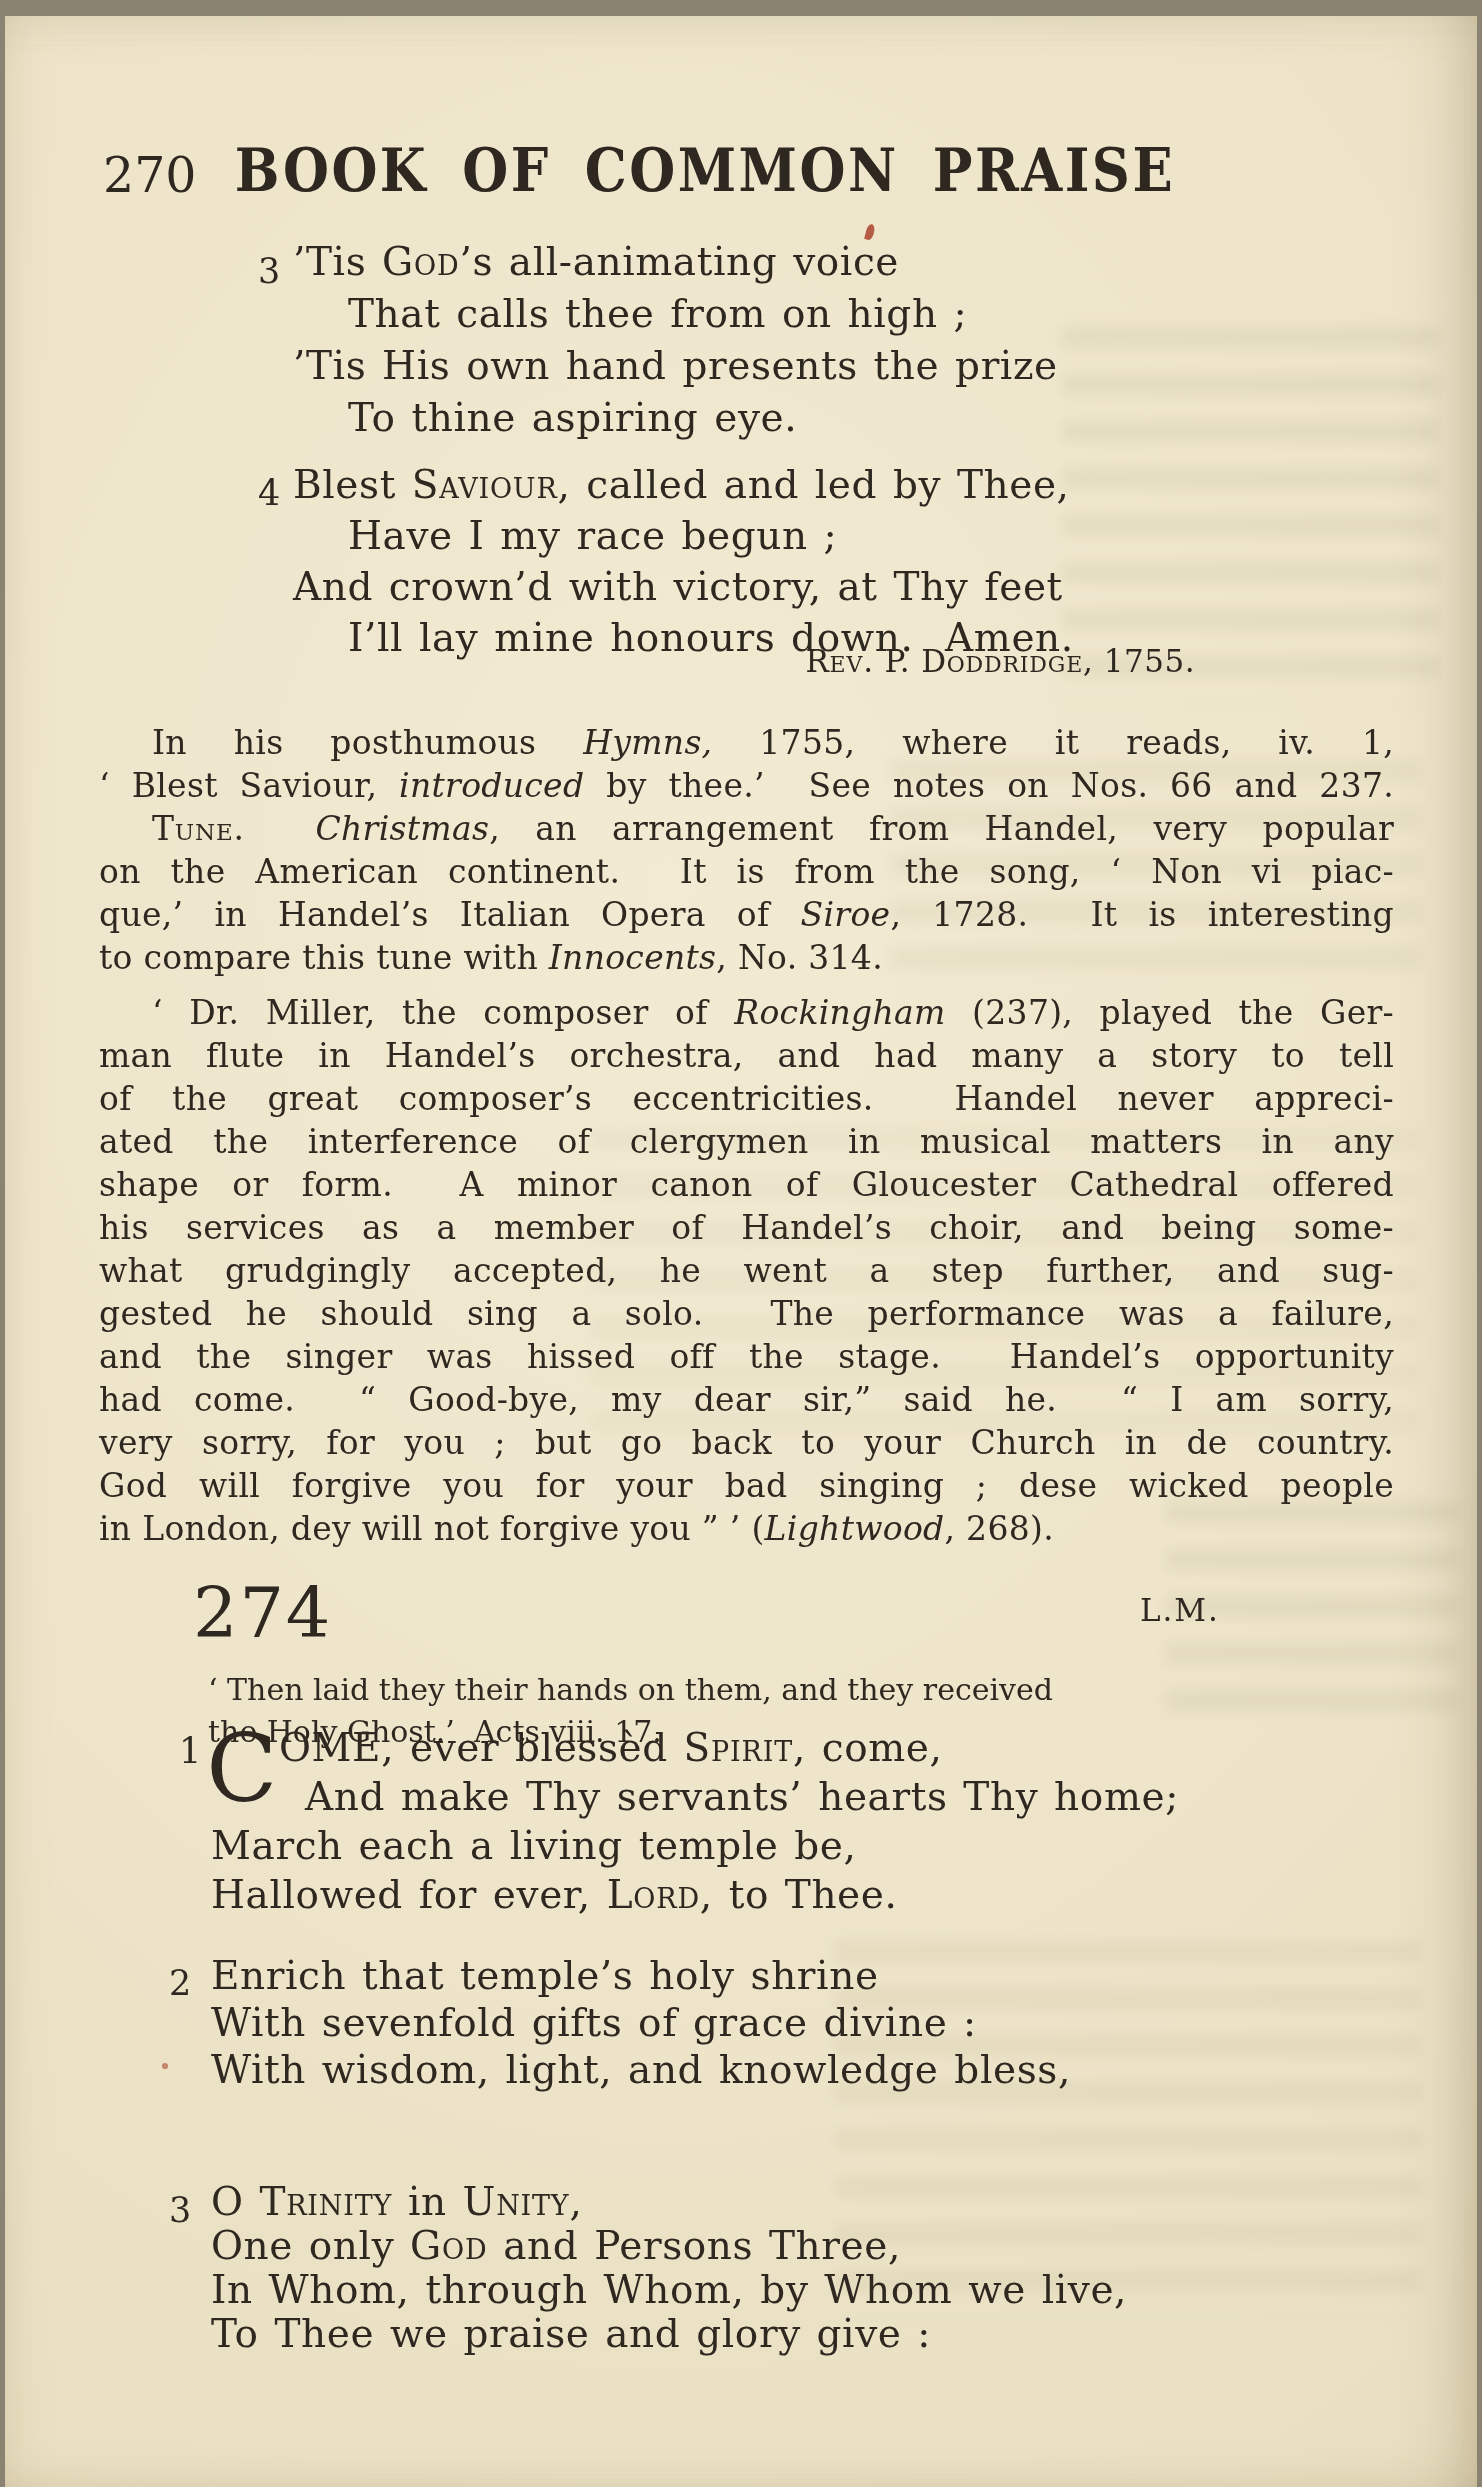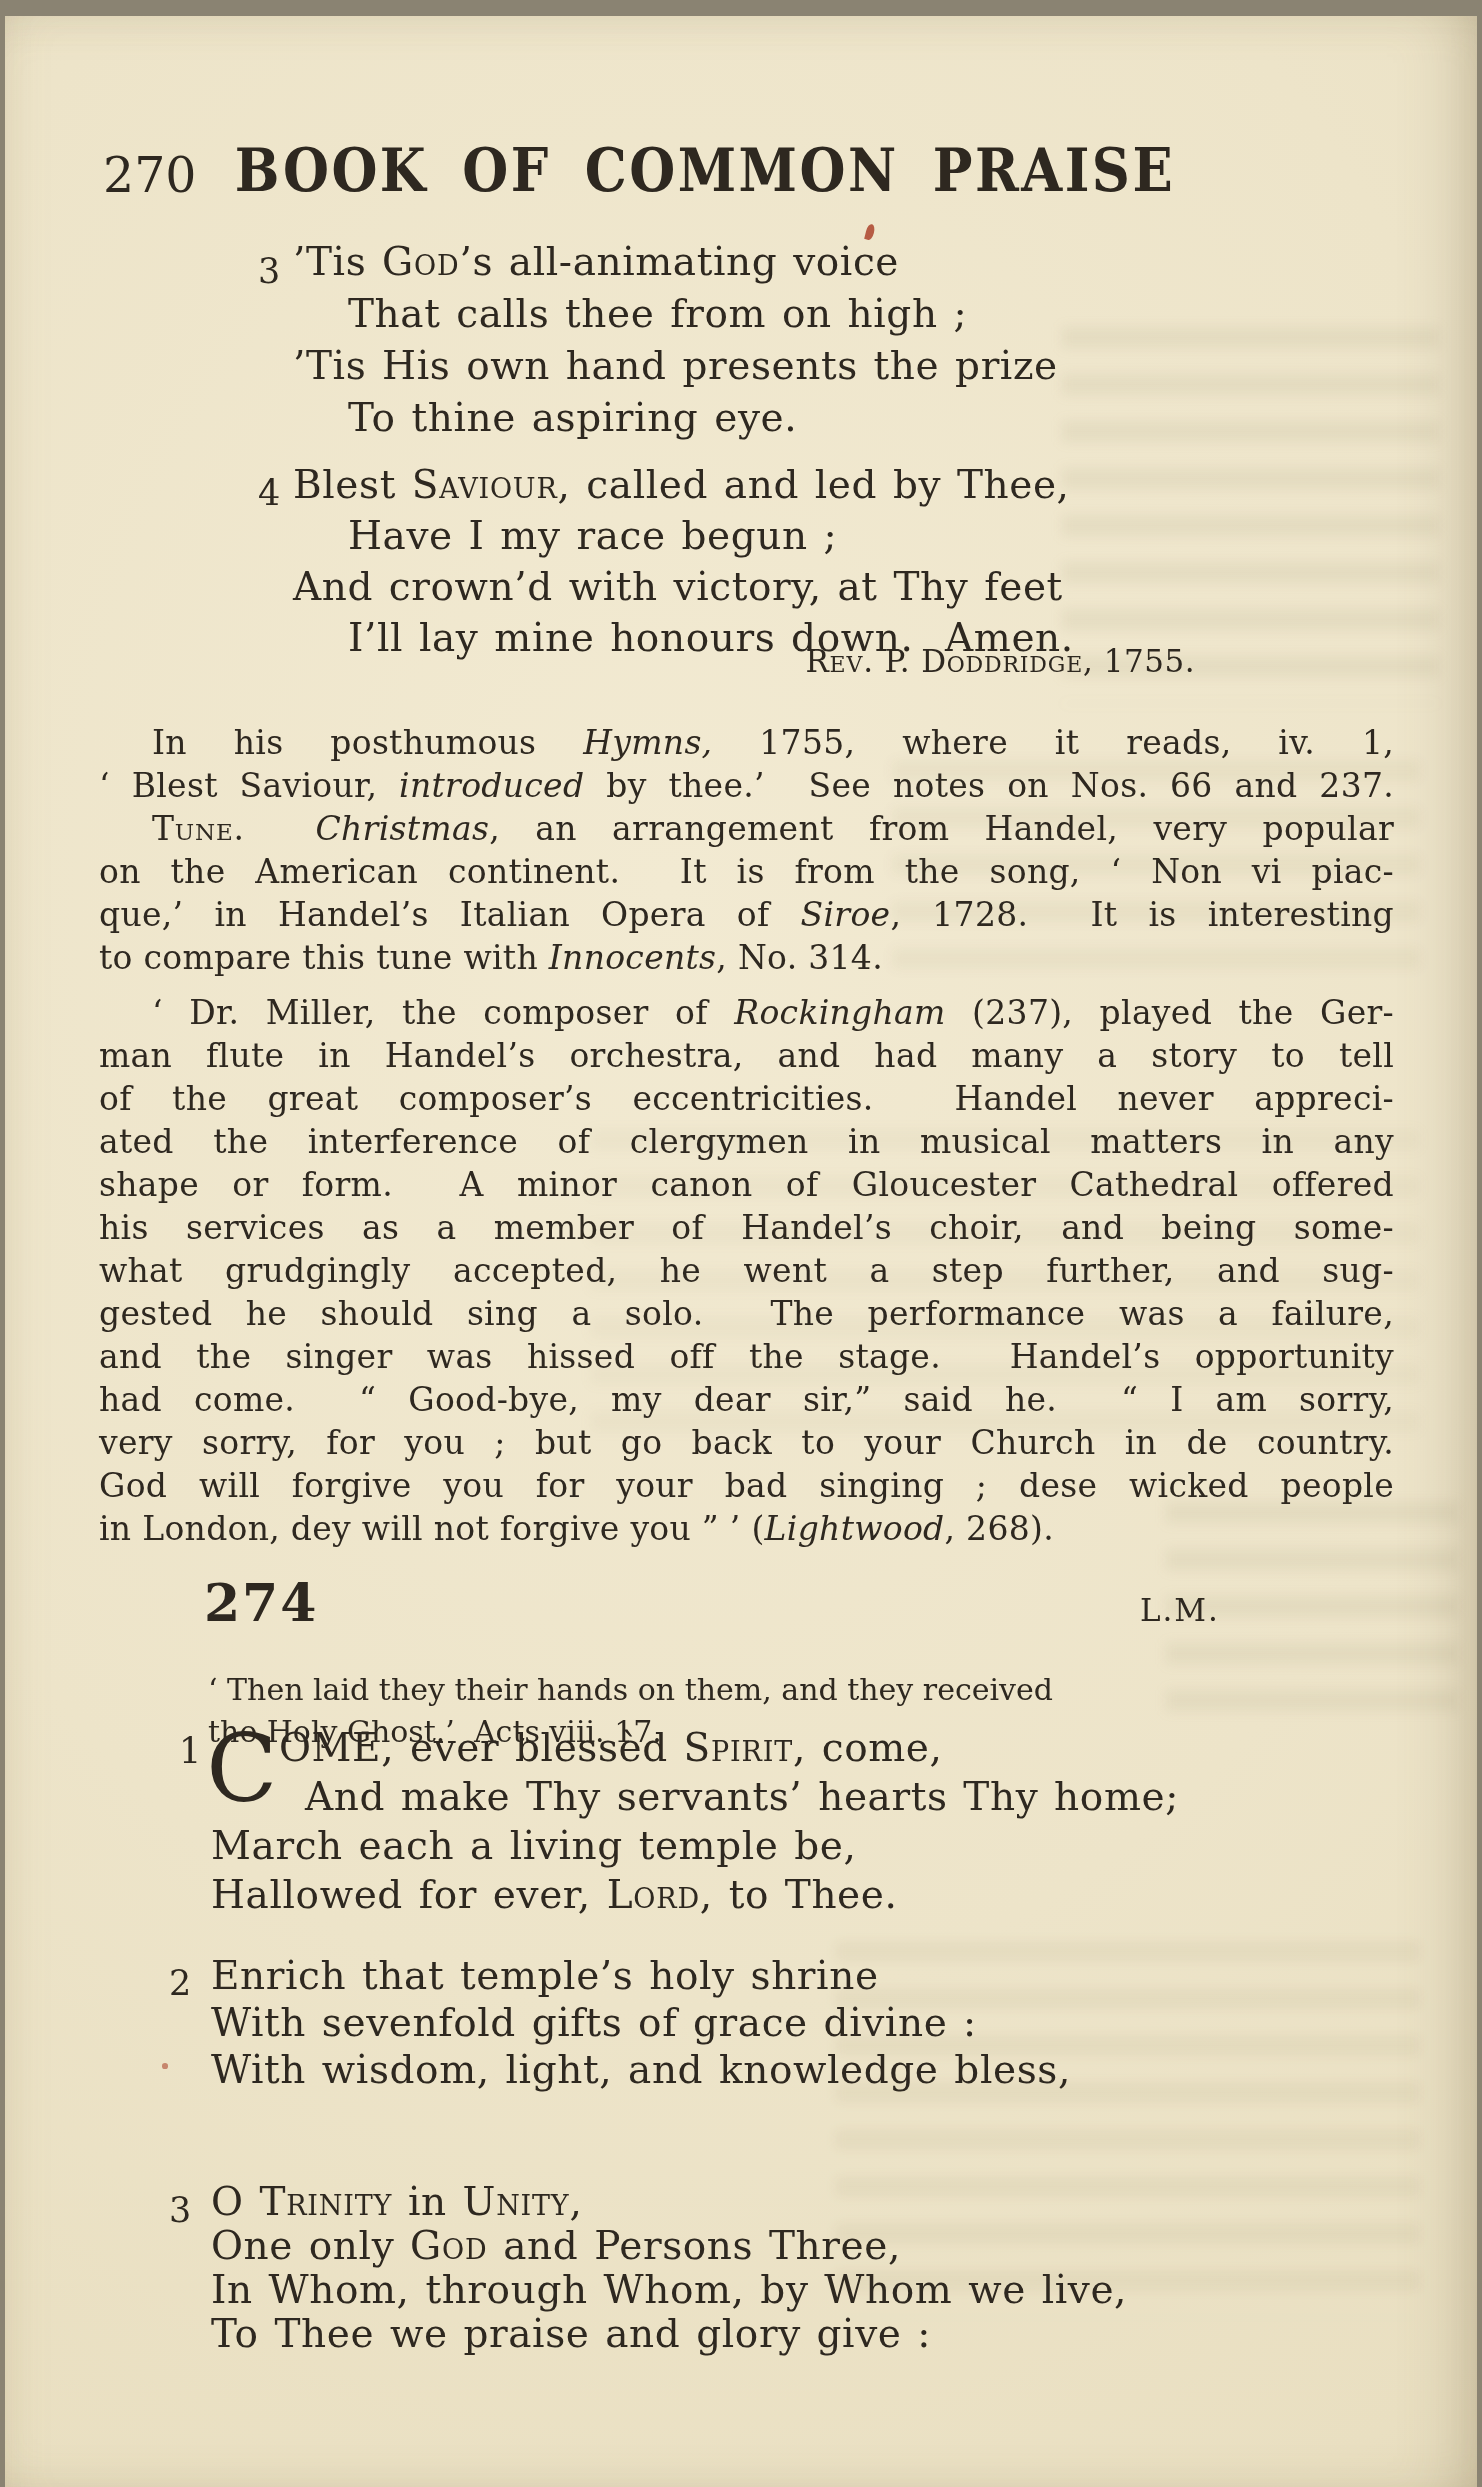--- a/index.html
+++ b/index.html
@@ -45,21 +45,21 @@
 
   
   #notes{position:absolute;left:94px;top:705px;width:1295px;font-size:33px;line-height:43px;letter-spacing:0.3px;}
   .para{margin:0;}
   .para + .para.gap{margin-top:12.3px;}
   .pl{}
   .pj{text-align:justify;text-align-last:justify;}
   .pind{text-indent:53px;}
 
   
-  #h274num{position:absolute;left:199px;top:1556px;font-size:52px;font-weight:bold;letter-spacing:1.9px;}
+  #h274num{position:absolute;left:188px;top:1556px;font-size:70px;font-weight:normal;letter-spacing:1.9px;}
   #h274meter{position:absolute;left:1135px;top:1576px;font-size:31px;letter-spacing:1.9px;}
   #epigraph{position:absolute;left:203px;top:1653px;width:998px;font-size:30px;line-height:42px;}
   .el{white-space:nowrap;}
 
   .verse-274{left:206px;}
   #verse274-0{position:absolute;top:1707px;line-height:49px;}
   #verse274-1{position:absolute;top:1936px;line-height:47px;}
   #verse274-2{position:absolute;top:2164px;line-height:44px;}
   .verse-274 .vnum{left:-42px;top:7.5px;}
   #verse274-0 .vnum{left:-32px;top:3.8px;}

